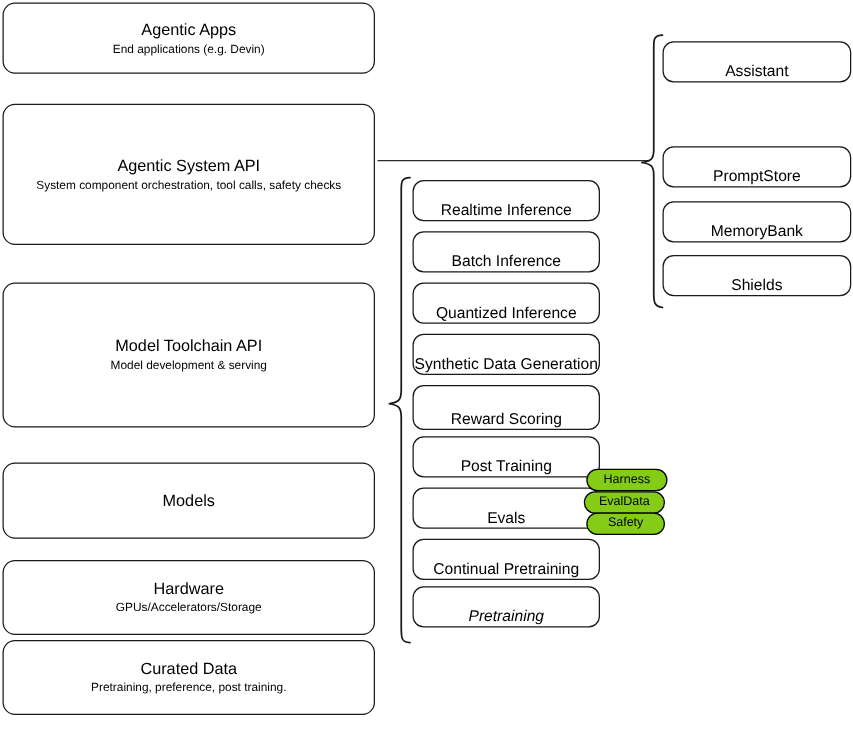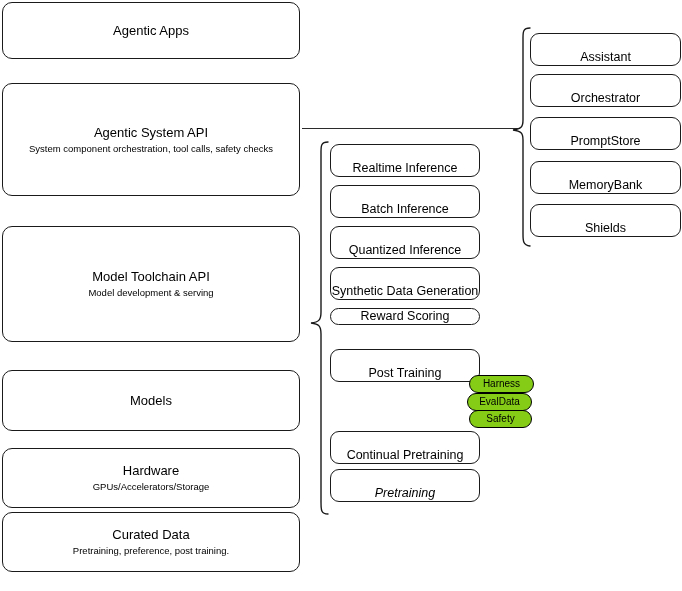--- a/index.html
+++ b/index.html
@@ -84,20 +84,21 @@
   }
   .brace svg { display: block; }
 </style>
 </head>
 <body>
 
 <div id="canvas">
 
   <div class="node" style="left:2px; top:2px; width:298px; height:57px;">
     <div class="title">Agentic Apps</div>
+    <div class="subtitle">End applications (e.g. Devin)</div>
   </div>
 
   <div class="node" style="left:2px; top:83px; width:298px; height:113px;">
     <div class="title">Agentic System API</div>
     <div class="subtitle">System component orchestration, tool calls, safety checks</div>
   </div>
 
   <div class="node" style="left:2px; top:226px; width:298px; height:116px;">
     <div class="title">Model Toolchain API</div>
     <div class="subtitle">Model development &amp; serving</div>
@@ -136,25 +137,28 @@
   </div>
   <div class="stack-node" style="left:330px; top:185px; width:150px; height:33px;">
     <span>Batch Inference</span>
   </div>
   <div class="stack-node" style="left:330px; top:226px; width:150px; height:33px;">
     <span>Quantized Inference</span>
   </div>
   <div class="stack-node" style="left:330px; top:267px; width:150px; height:33px;">
     <span>Synthetic Data Generation</span>
   </div>
-  <div class="stack-node" style="left:330px; top:308px; width:150px; height:17px;">
+  <div class="stack-node" style="left:330px; top:308px; width:150px; height:36px;">
     <span>Reward Scoring</span>
   </div>
   <div class="stack-node" style="left:330px; top:349px; width:150px; height:33px;">
     <span>Post Training</span>
+  </div>
+  <div class="stack-node" style="left:330px; top:390px; width:150px; height:33px;">
+    <span>Evals</span>
   </div>
   <div class="stack-node" style="left:330px; top:431px; width:150px; height:33px;">
     <span>Continual Pretraining</span>
   </div>
   <div class="stack-node" style="left:330px; top:469px; width:150px; height:33px;font-style:italic;">
     <span>Pretraining</span>
   </div>
 
   <div class="pill" style="left:469px; top:375px; width:65px; height:18px;">
     <span>Harness</span>
@@ -162,23 +166,20 @@
   <div class="pill" style="left:467px; top:393px; width:65px; height:18px;">
     <span>EvalData</span>
   </div>
   <div class="pill" style="left:469px; top:410px; width:63px; height:18px;">
     <span>Safety</span>
   </div>
 
   <div class="stack-node" style="left:530px; top:33px; width:151px; height:33px;">
     <span>Assistant</span>
   </div>
-  <div class="stack-node" style="left:530px; top:74px; width:151px; height:33px;">
-    <span>Orchestrator</span>
-  </div>
   <div class="stack-node" style="left:530px; top:117px; width:151px; height:33px;">
     <span>PromptStore</span>
   </div>
   <div class="stack-node" style="left:530px; top:161px; width:151px; height:33px;">
     <span>MemoryBank</span>
   </div>
   <div class="stack-node" style="left:530px; top:204px; width:151px; height:33px;">
     <span>Shields</span>
   </div>
 

